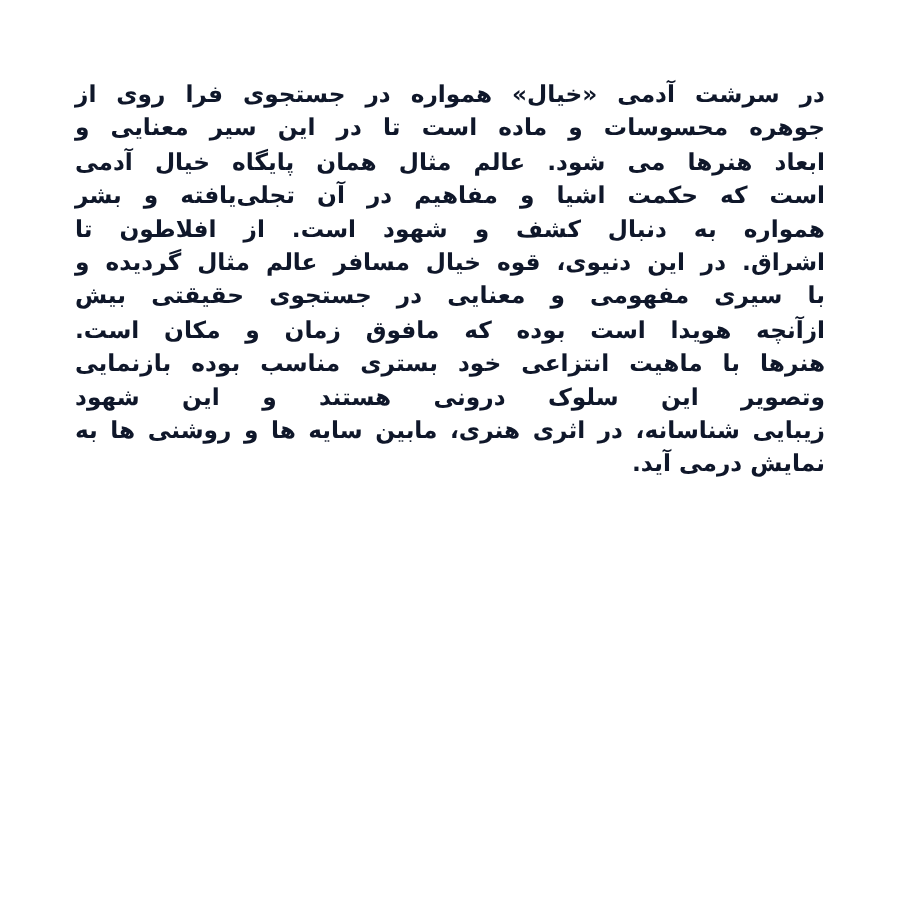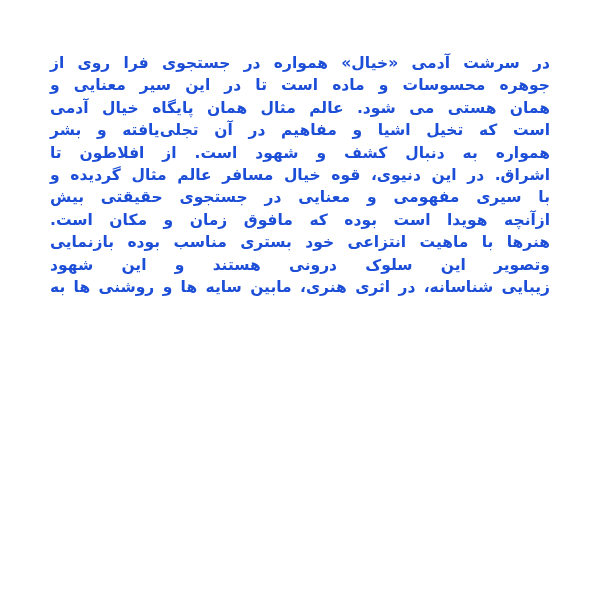--- a/index.html
+++ b/index.html
@@ -19,43 +19,44 @@
       top: 52px;
       width: 500px;
       direction: rtl;
     }
     .paragraph {
       margin: 0;
       font-family: "DejaVu Sans", sans-serif;
       font-weight: bold;
       font-size: 15.5px;
       line-height: 22.4px;
-      color: #1d4ed8;
+      color: #0f172a;
     }
     .line {
       display: block;
       text-align: justify;
       text-align-last: justify;
       white-space: nowrap;
       direction: rtl;
     }
     .line.last {
       text-align-last: right;
     }
   </style>
 </head>
 <body>
 
 <div class="page">
   <p class="paragraph">
     <span class="line">در سرشت آدمی «خیال» همواره در جستجوی فرا روی از</span>
     <span class="line">جوهره محسوسات و ماده است تا در این سیر معنایی و</span>
-    <span class="line">همان هستی می شود. عالم مثال همان پایگاه خیال آدمی</span>
-    <span class="line">است که تخیل اشیا و مفاهیم در آن تجلی‌یافته و بشر</span>
+    <span class="line">ابعاد هنرها می شود. عالم مثال همان پایگاه خیال آدمی</span>
+    <span class="line">است که حکمت اشیا و مفاهیم در آن تجلی‌یافته و بشر</span>
     <span class="line">همواره به دنبال کشف و شهود است. از افلاطون تا</span>
     <span class="line">اشراق. در این دنیوی، قوه خیال مسافر عالم مثال گردیده و</span>
     <span class="line">با سیری مفهومی و معنایی در جستجوی حقیقتی بیش</span>
     <span class="line">ازآنچه هویدا است بوده که مافوق زمان و مکان است.</span>
     <span class="line">هنرها با ماهیت انتزاعی خود بستری مناسب بوده بازنمایی</span>
     <span class="line">وتصویر این سلوک درونی هستند و این شهود</span>
     <span class="line">زیبایی شناسانه، در اثری هنری، مابین سایه ها و روشنی ها به</span>
+    <span class="line last">نمایش درمی آید.</span>
   </p>
 </div>
 
 </body></html>

